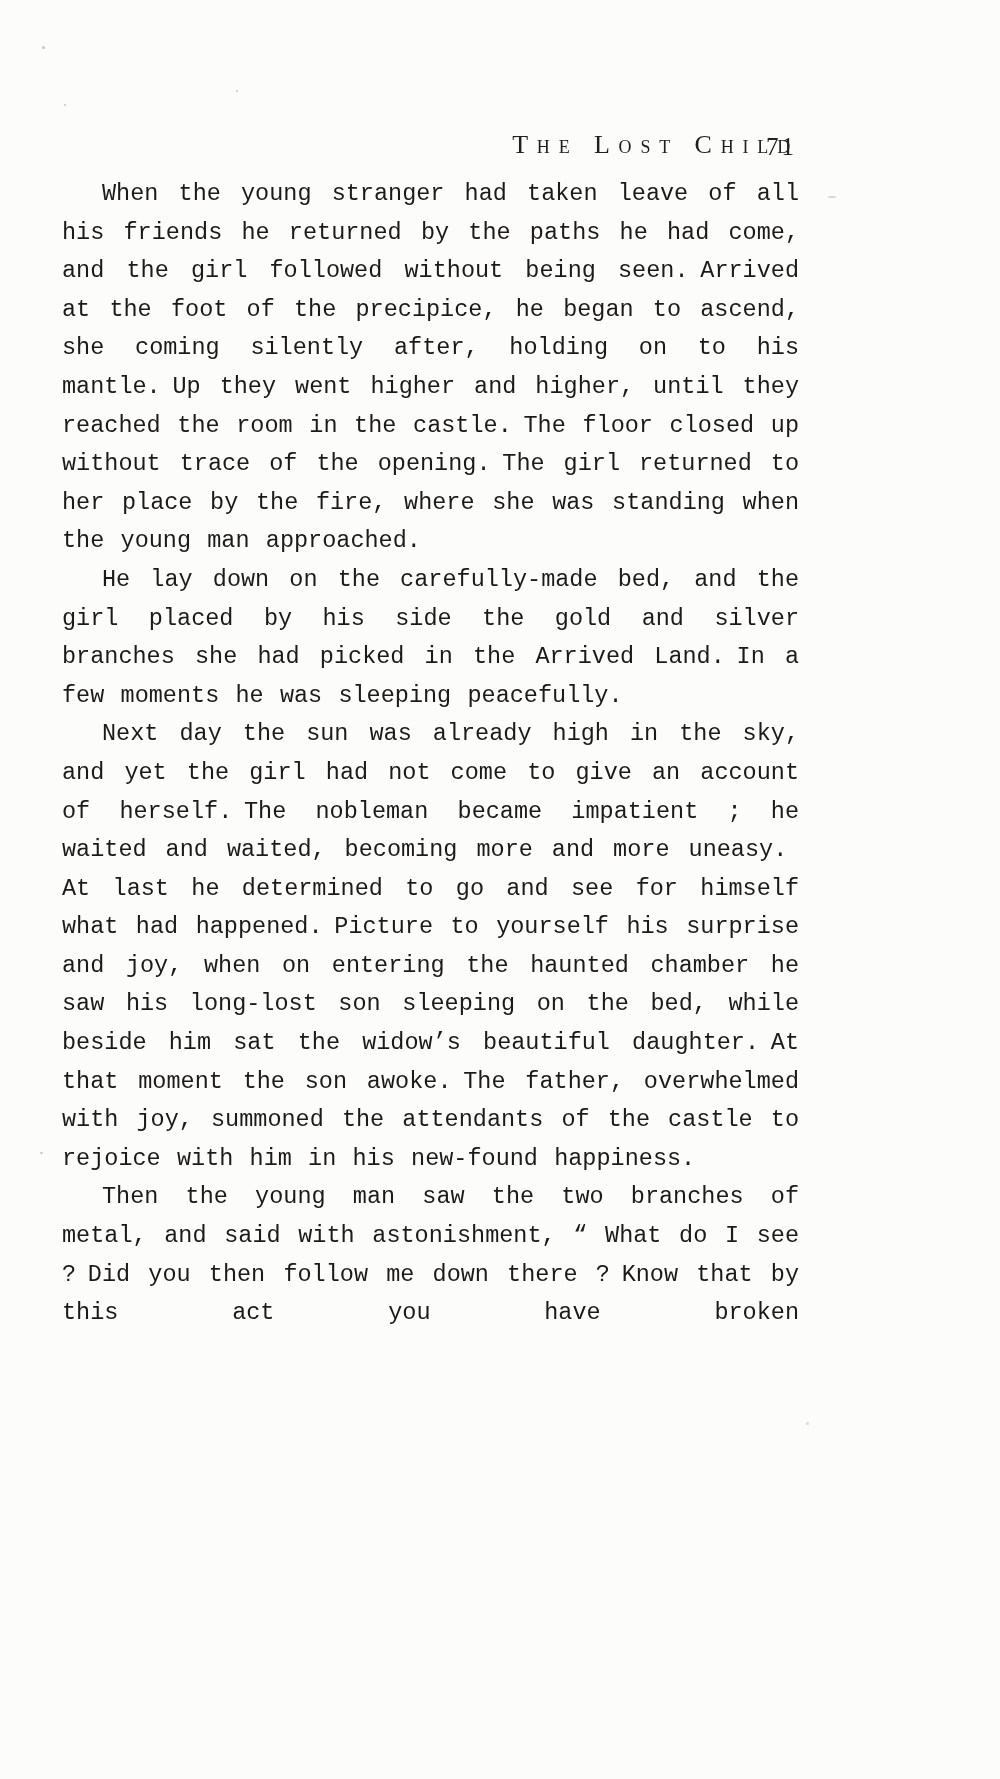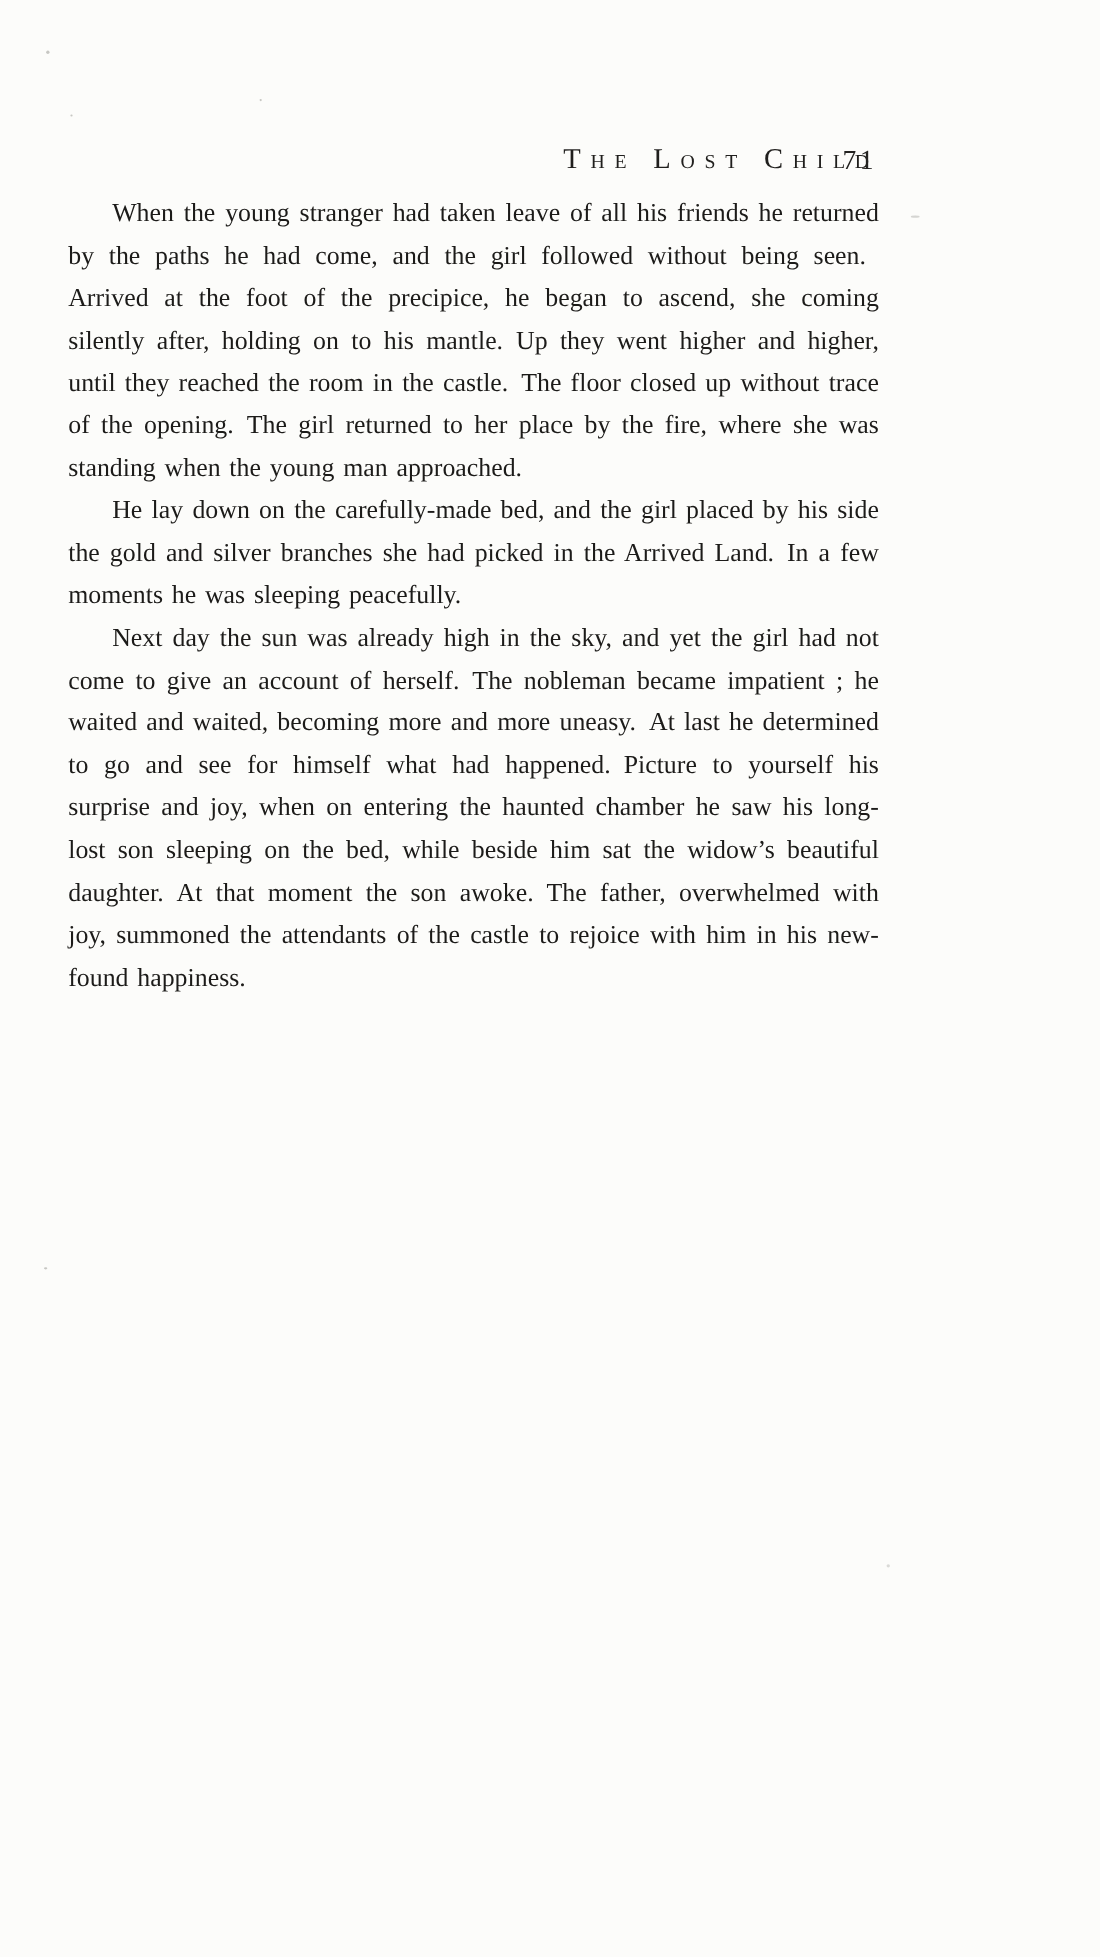--- a/index.html
+++ b/index.html
@@ -59,20 +59,21 @@
 
   .text-block {
     position: absolute;
     top: 175px;
     left: 62px;
     width: 737px;
     font-size: 23.5px;
     line-height: 38.6px;
     text-align: justify;
     color: #1c1b19;
+    font-family: Liberation Mono, monospace;
   }
   .text-block p {
     margin: 0;
     padding: 0;
     text-indent: 40px;
     word-spacing: 0.09em;
   }
   .text-block p.continued {
     
     text-align-last: justify;
@@ -92,15 +93,16 @@
 
   <header class="page-header">
     <h1 class="chapter-title">The Lost Child</h1>
     <span class="page-number">71</span>
   </header>
 
   <main class="text-block">
     <p>When the young stranger had taken leave of all his friends he returned by the paths he had come, and the girl followed without being seen. Arrived at the foot of the precipice, he began to ascend, she coming silently after, holding on to his mantle. Up they went higher and higher, until they reached the room in the castle. The floor closed up without trace of the opening. The girl returned to her place by the fire, where she was standing when the young man approached.</p>
     <p>He lay down on the carefully-made bed, and the girl placed by his side the gold and silver branches she had picked in the Arrived Land. In a few moments he was sleeping peacefully.</p>
     <p>Next day the sun was already high in the sky, and yet the girl had not come to give an account of herself. The nobleman became impatient ; he waited and waited, becoming more and more uneasy. At last he determined to go and see for himself what had happened. Picture to yourself his surprise and joy, when on entering the haunted chamber he saw his long-lost son sleeping on the bed, while beside him sat the widow’s beautiful daughter. At that moment the son awoke. The father, overwhelmed with joy, summoned the attendants of the castle to rejoice with him in his new-found happiness.</p>
+    <p class="continued">Then the young man saw the two branches of metal, and said with astonishment, “ What do I see ? Did you then follow me down there ? Know that by this act you have broken</p>
   </main>
 
 </div>
 
 </body></html>

